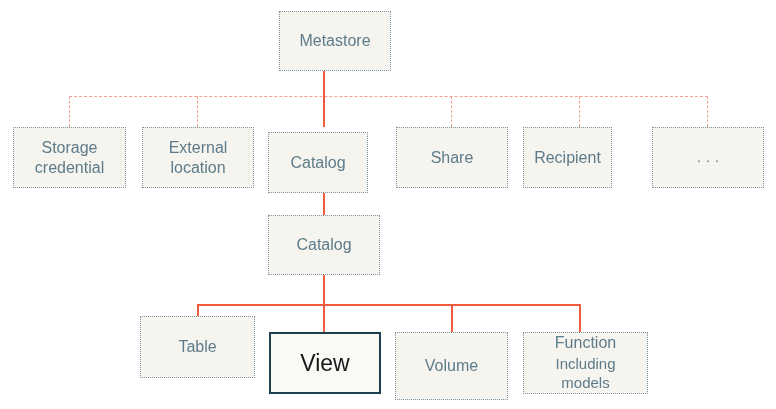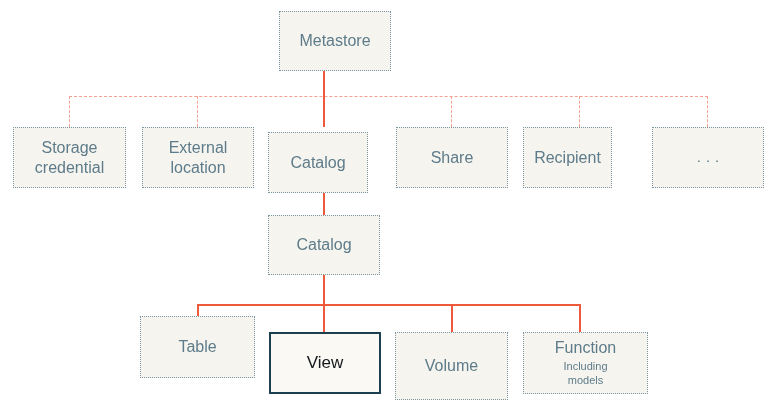--- a/index.html
+++ b/index.html
@@ -19,25 +19,25 @@
     justify-content:center;
     text-align:center;
     font-size:16px;
     line-height:1.25;
   }
   .node .label{display:block;padding:0 6px;}
   .node.highlight{
     background:#faf9f4;
     border:2px solid #1c404f;
     color:#14191c;
-    font-size:17px;
+    font-size:23px;
   }
   .sublabel{
     display:block;
-    font-size:11px;
+    font-size:15px;
     line-height:1.25;
     max-width:72px;
     margin:2px auto 0;
   }
   .ellipsis .label{letter-spacing:5px;font-size:15px;padding-left:11px;}
 
   
   .line{position:absolute;}
   .solid-v{width:2px;background:#f05a3c;}
   .solid-h{height:2px;background:#f05a3c;}

